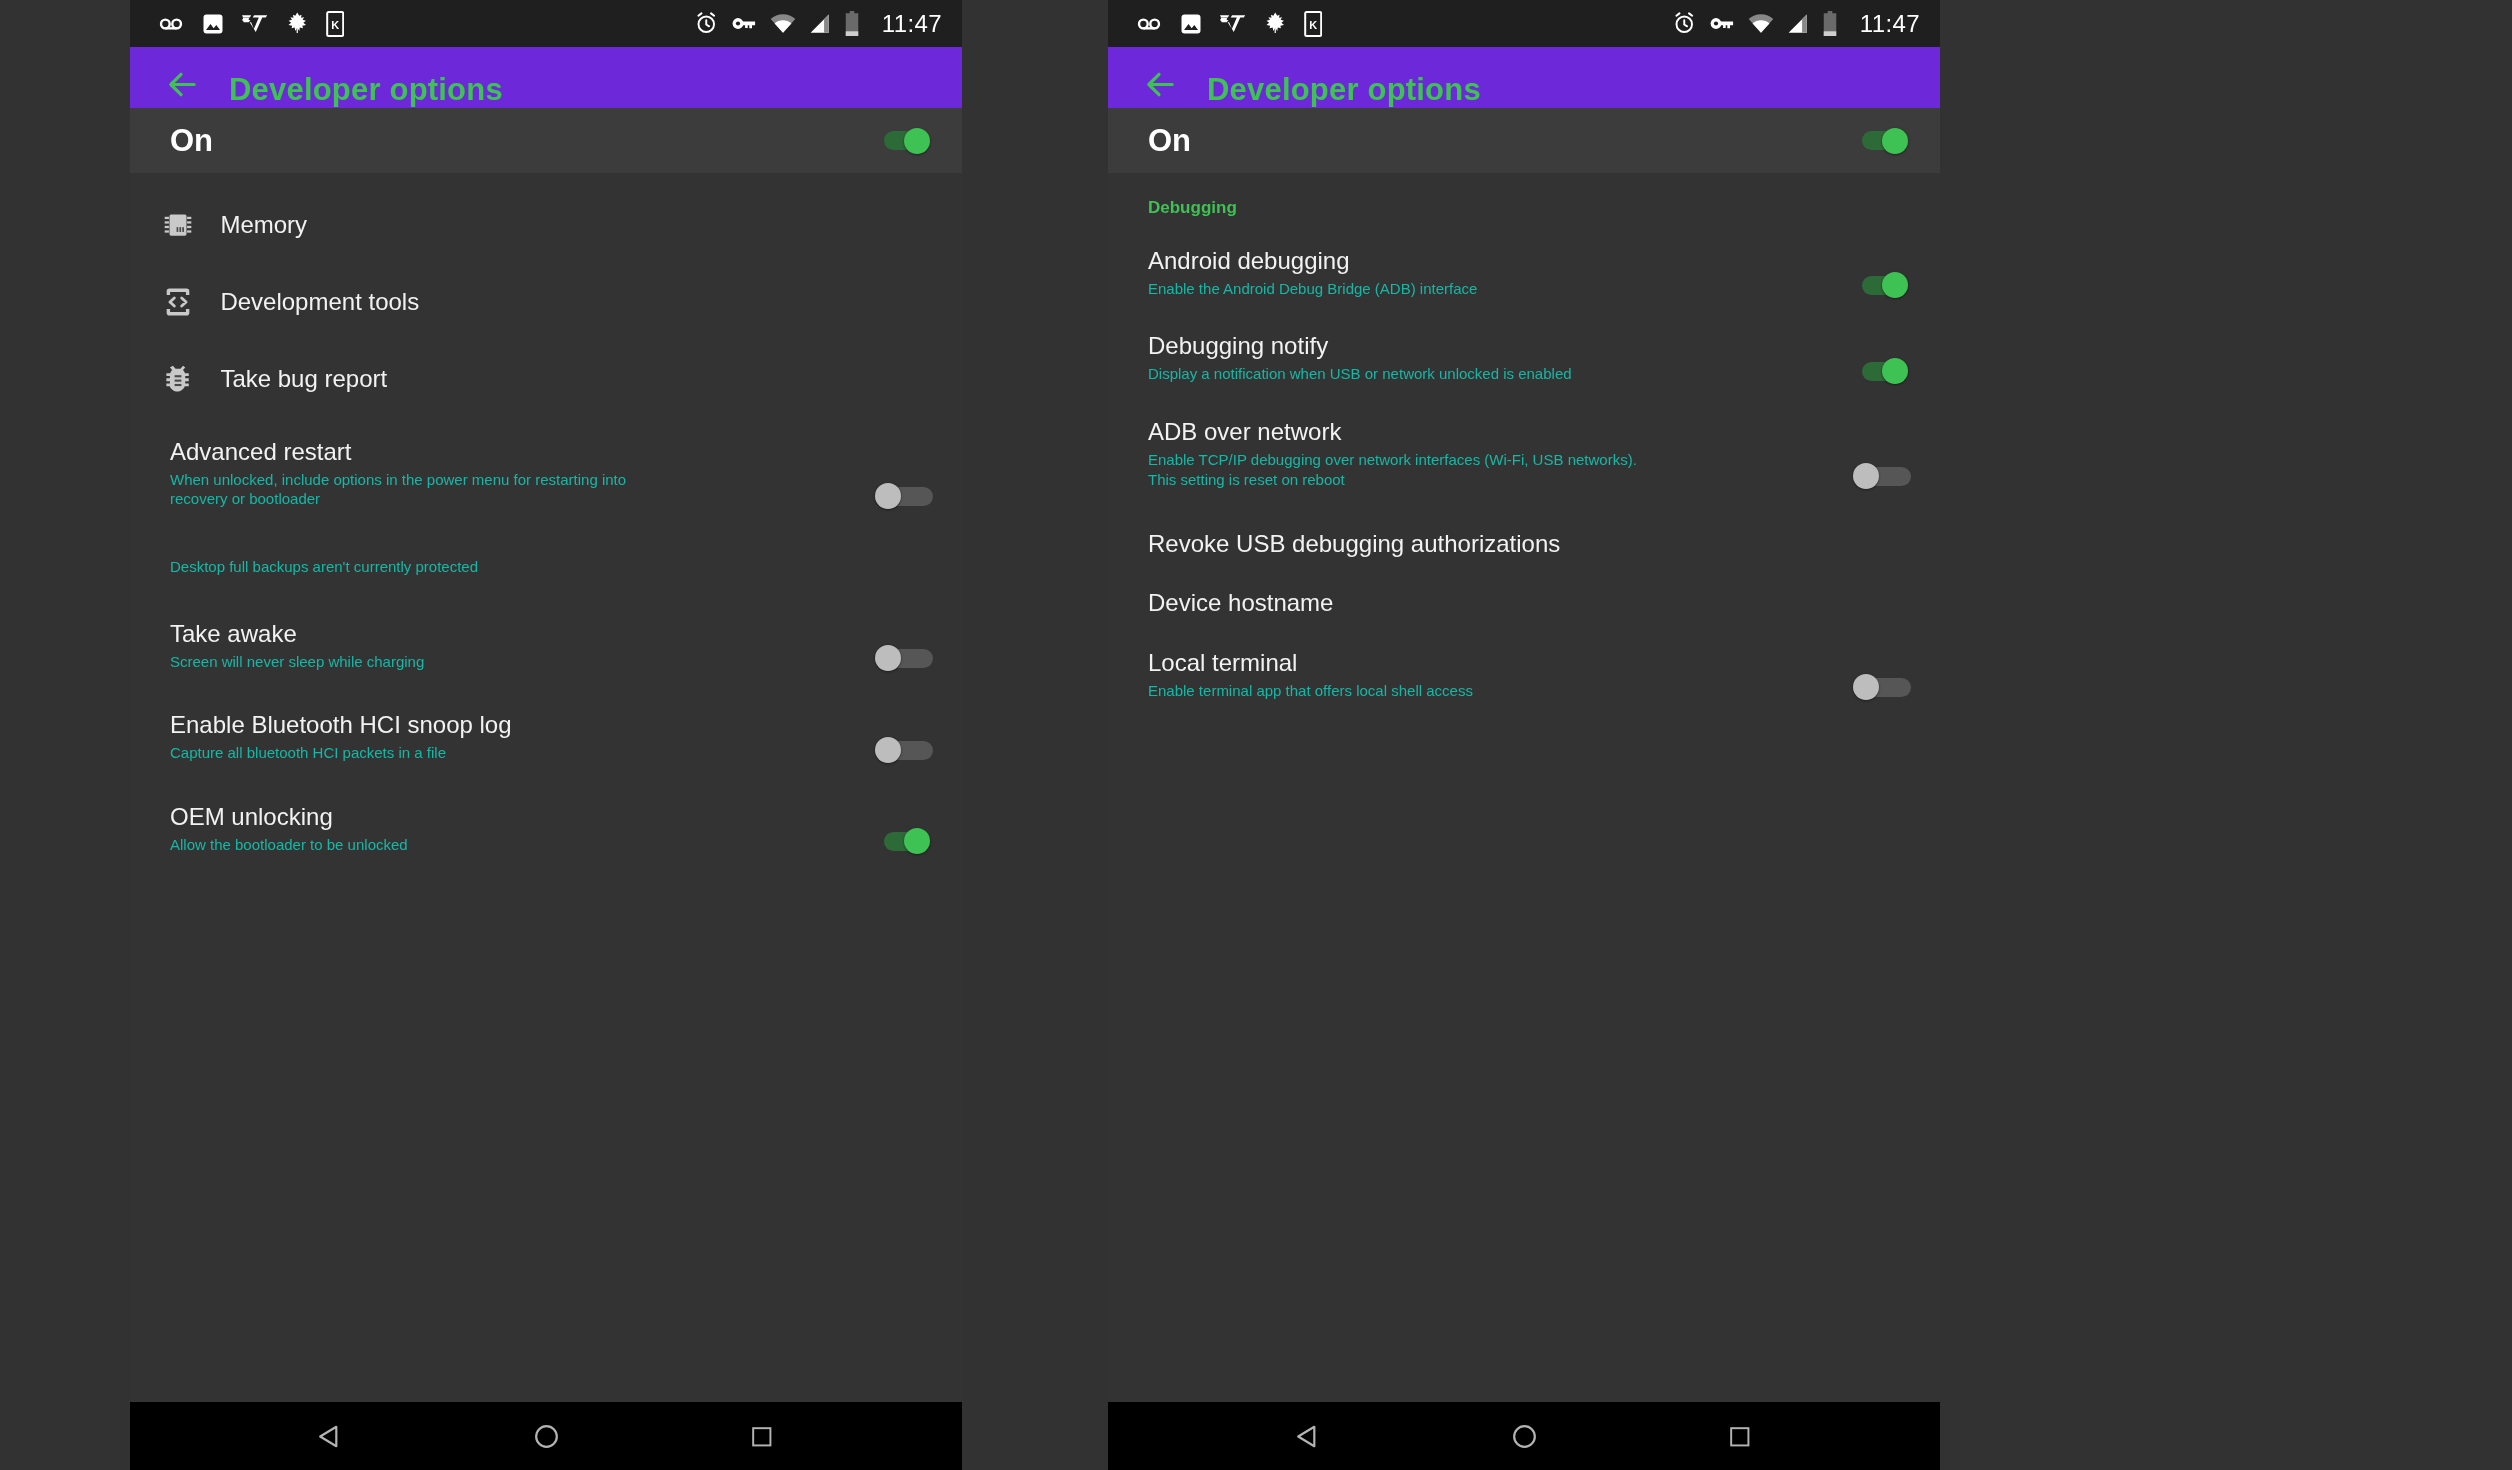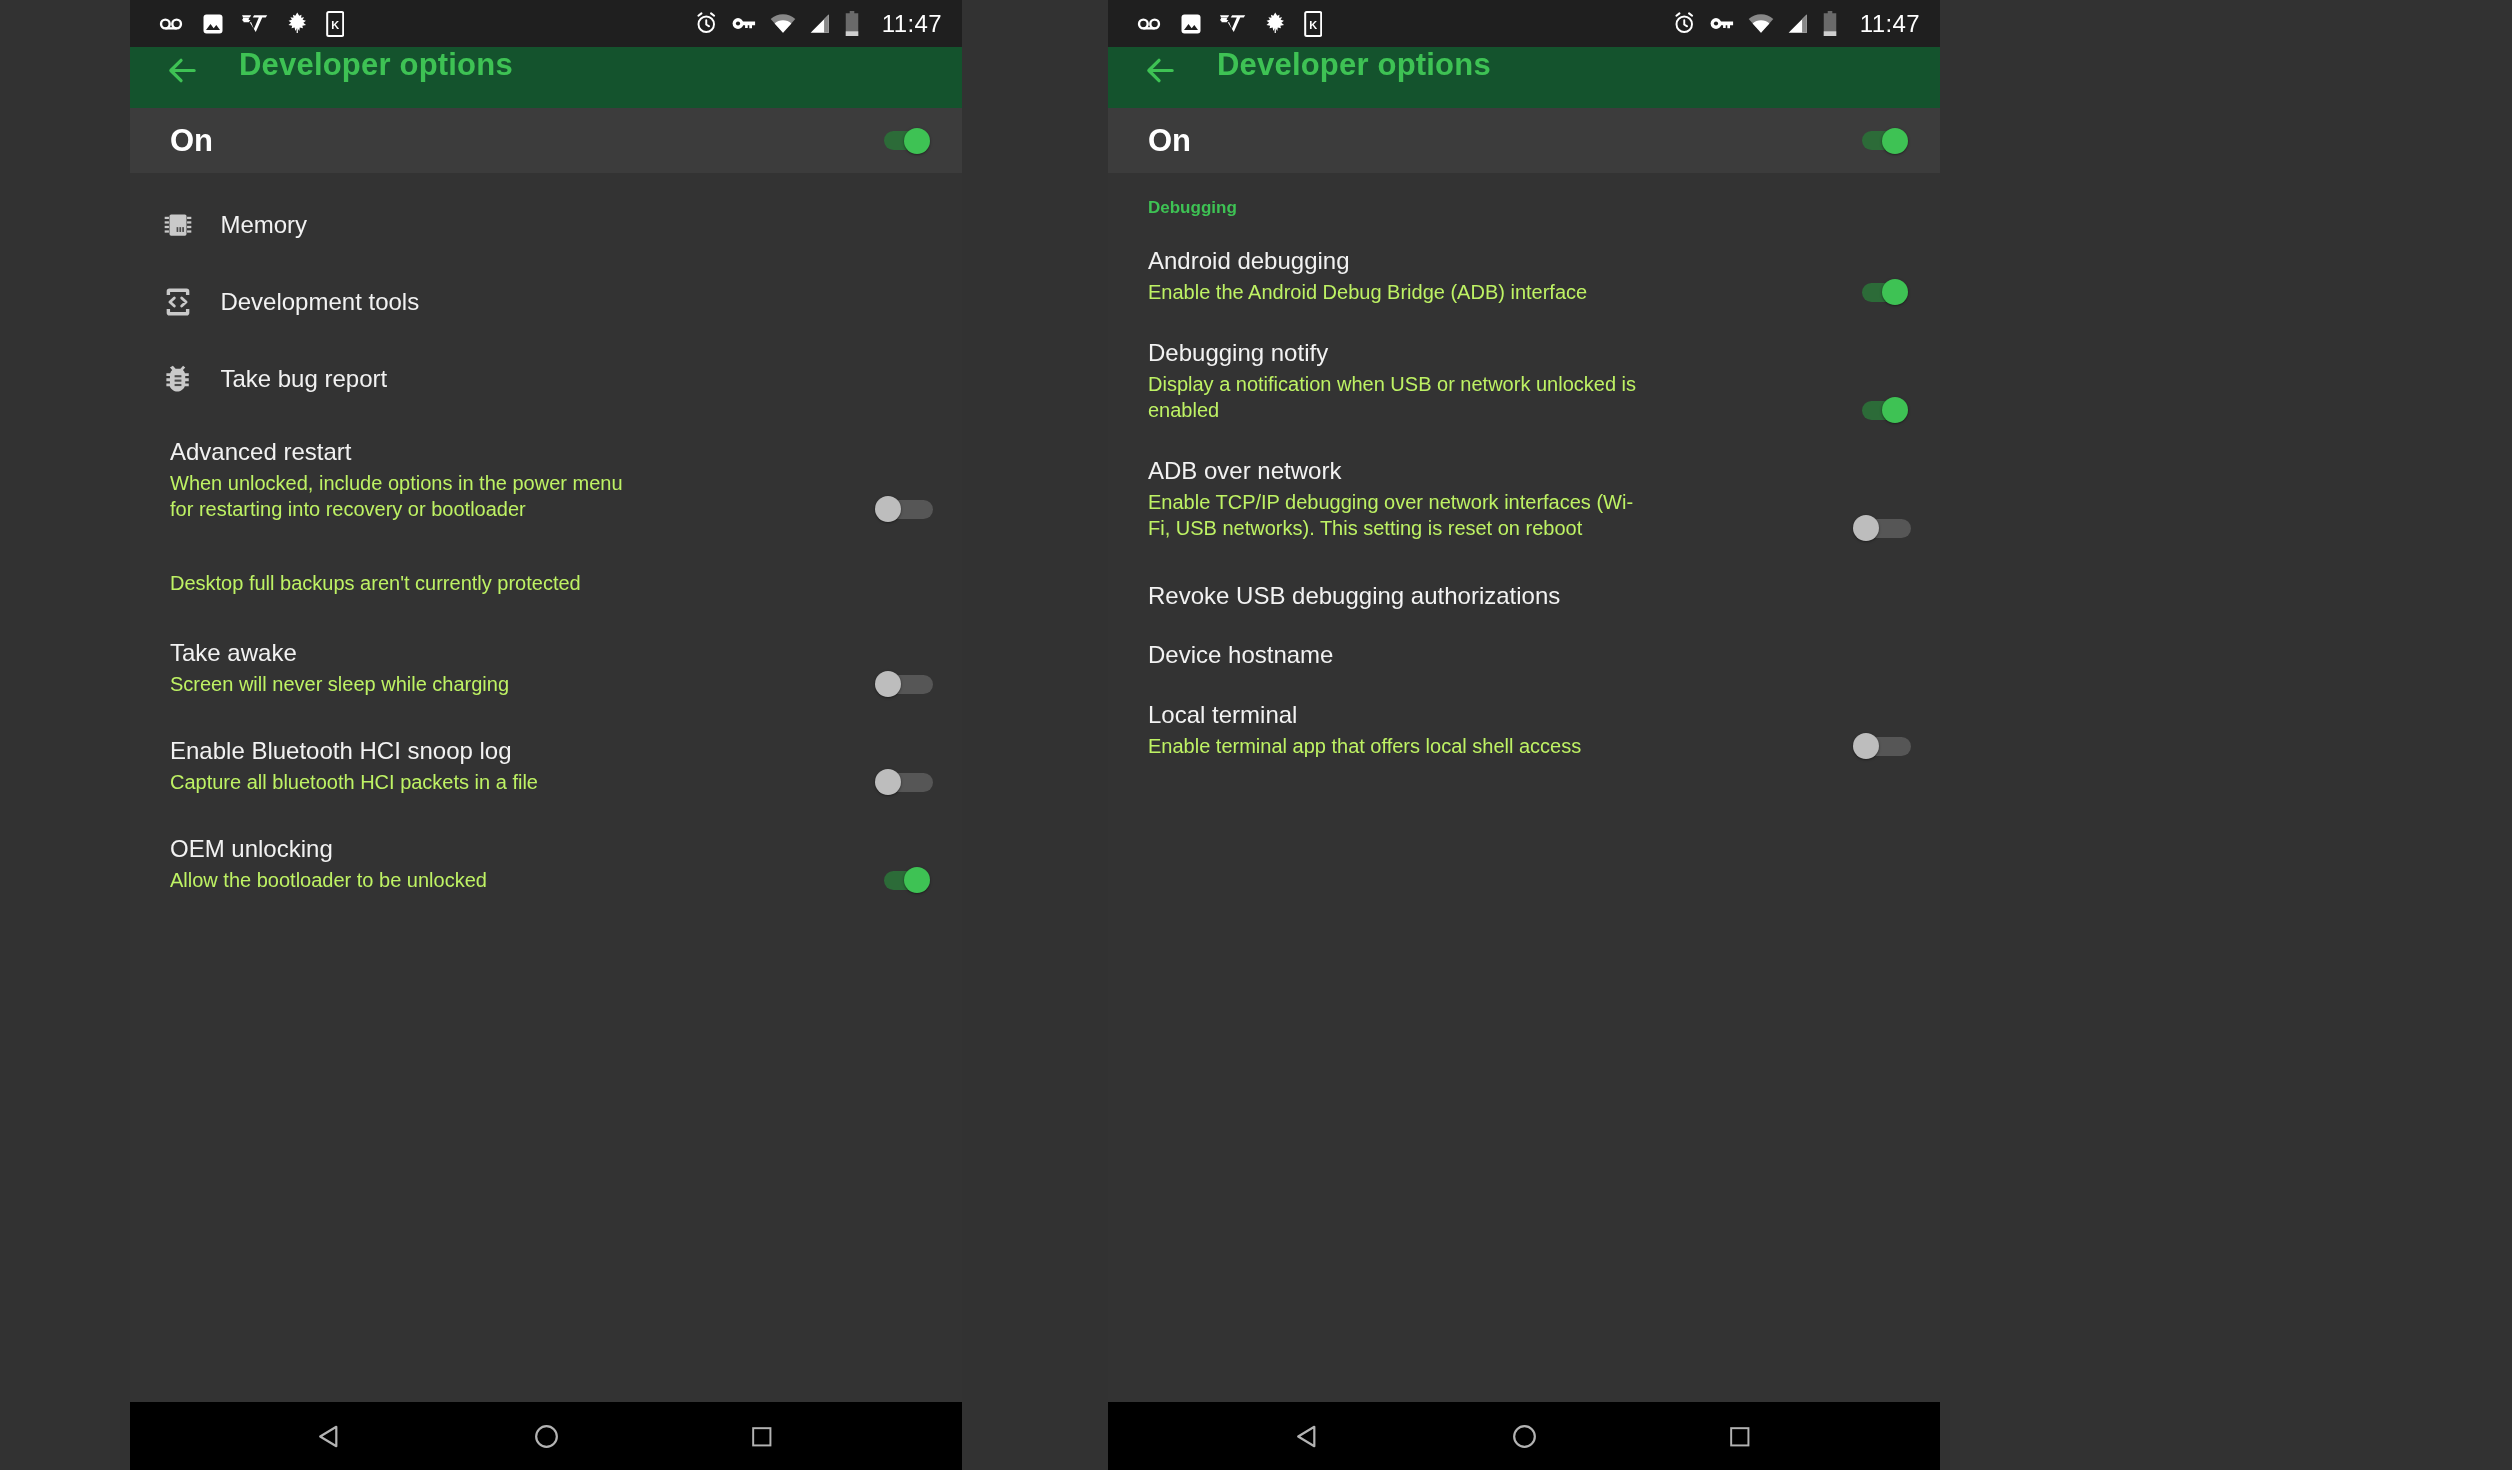--- a/index.html
+++ b/index.html
@@ -32,24 +32,23 @@
   .sb-right { margin-left: auto; display: flex; align-items: center; gap: 13px; }
   .sb-icon { display: block; }
   .sb-clock {
     font-size: 24px; color: #ffffff; letter-spacing: 0.4px;
     margin-left: 9.2px; font-family: "Liberation Sans", sans-serif;
   }
 
   
   .actionbar {
     flex: 0 0 61px;
-    background: #14532d;
-    display: flex; align-items: flex-start;
+    background: #6d28d9;
+    display: flex; align-items: flex-end;
     padding-left: 29px;
-    gap: 10px;
   }
   .back-btn { width: 47px; height: 47px; display: flex; align-items: center; justify-content: center; cursor: pointer; }
   .ab-title {
     font-size: 31px; font-weight: bold;
     color: #3ec254;
     margin-left: 23px;
     letter-spacing: 0.2px;
   }
 
   
@@ -83,21 +82,21 @@
   .row-icon {
     flex: 0 0 49px; width: 49px; height: 49px;
     display: flex; align-items: center; justify-content: center;
     margin-right: 18.4px;
   }
   .row-text { flex: 1 1 auto; min-width: 0; }
   .row-title {
     font-size: 24px; color: #f2f2f2; line-height: 1.18;
   }
   .row-sub {
-    font-size: 20px; color: #bef264; line-height: 1.30; margin-top: 3.8px;
+    font-size: 15px; color: #14b8a6; line-height: 1.30; margin-top: 3.8px;
   }
   .row-ctrl { flex: 0 0 auto; display: flex; align-items: center; margin-left: 18.4px; }
 
   .sp-pad { padding-top: 17px; padding-bottom: 17px; }
   .sp-pad-lg { padding-top: 23px; padding-bottom: 23px; }
 
   
   .switch { position: relative; width: 55px; height: 26px; cursor: pointer; }
   .switch .track {
     position: absolute; left: 9.2px; top: 3.8px;

